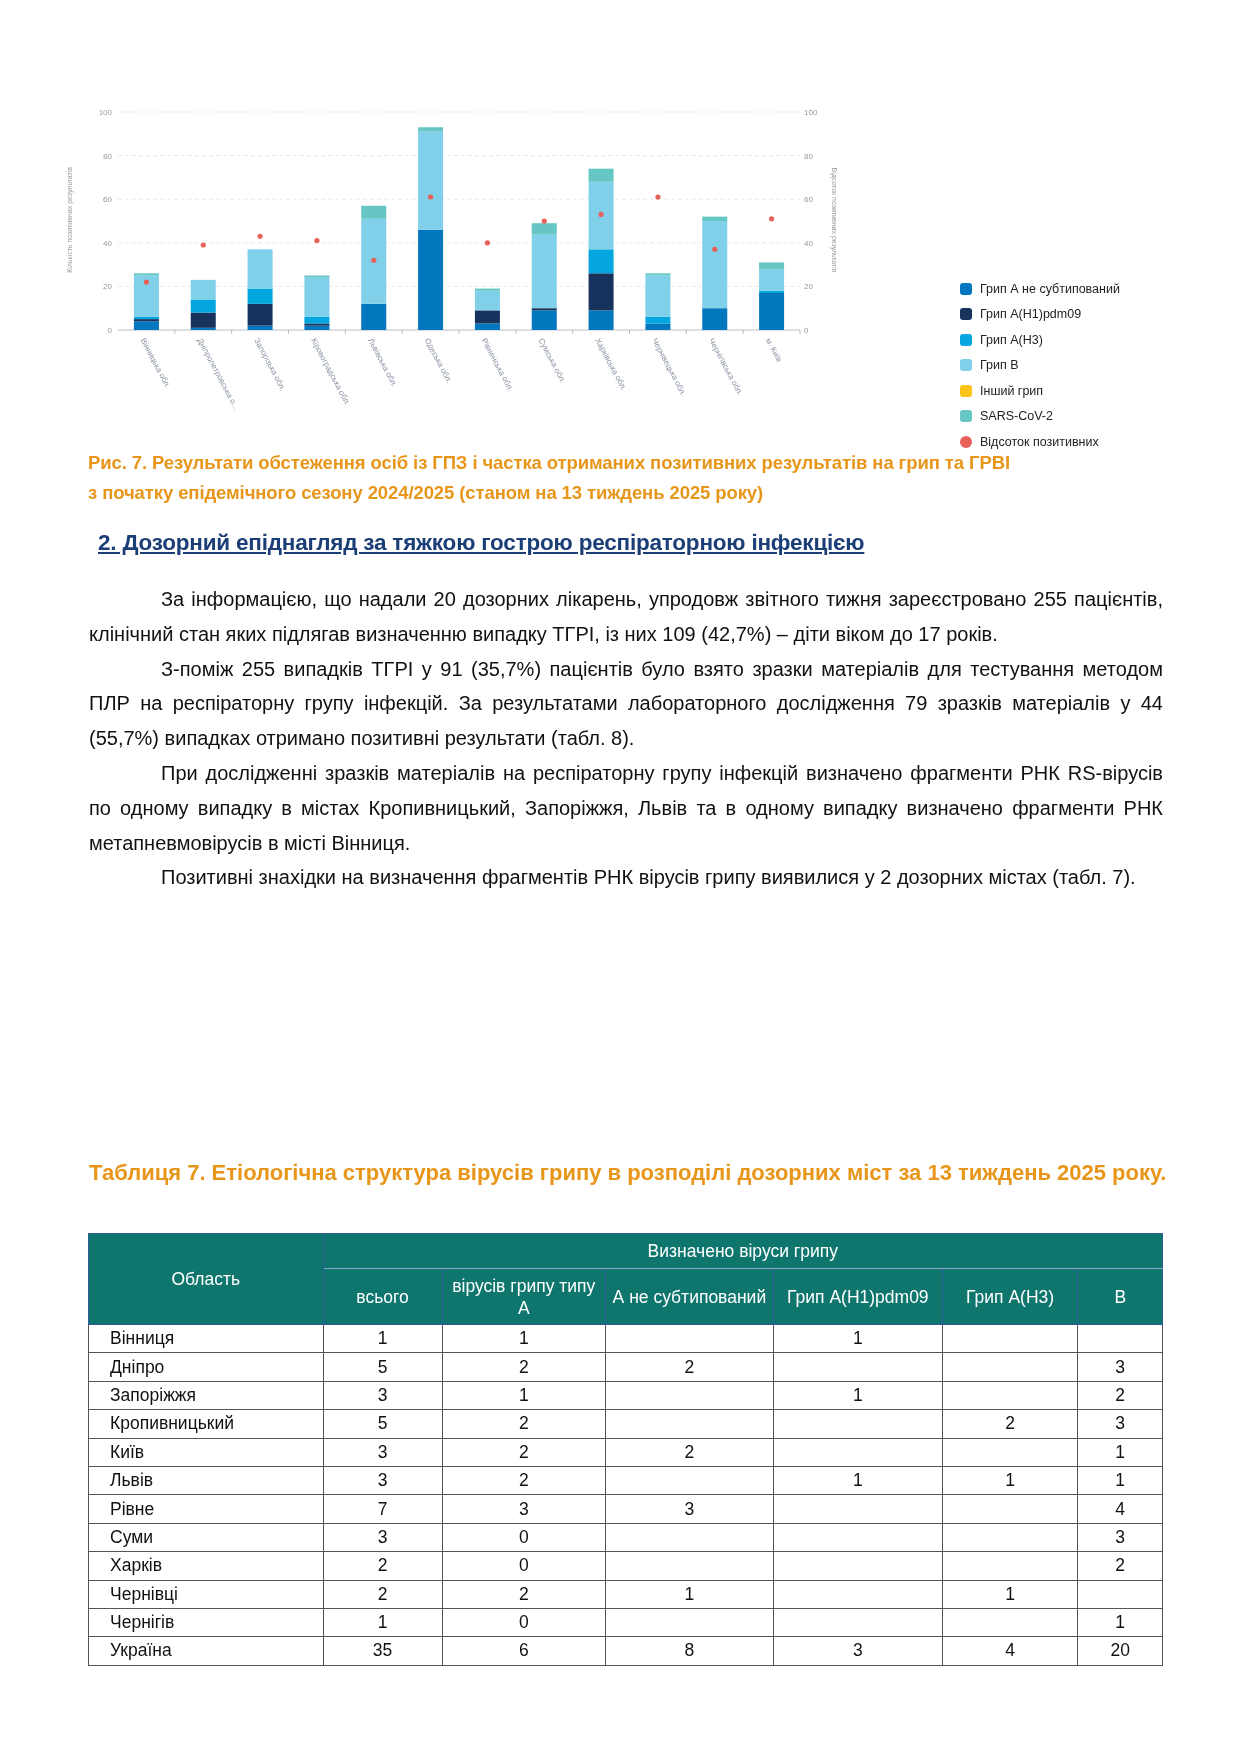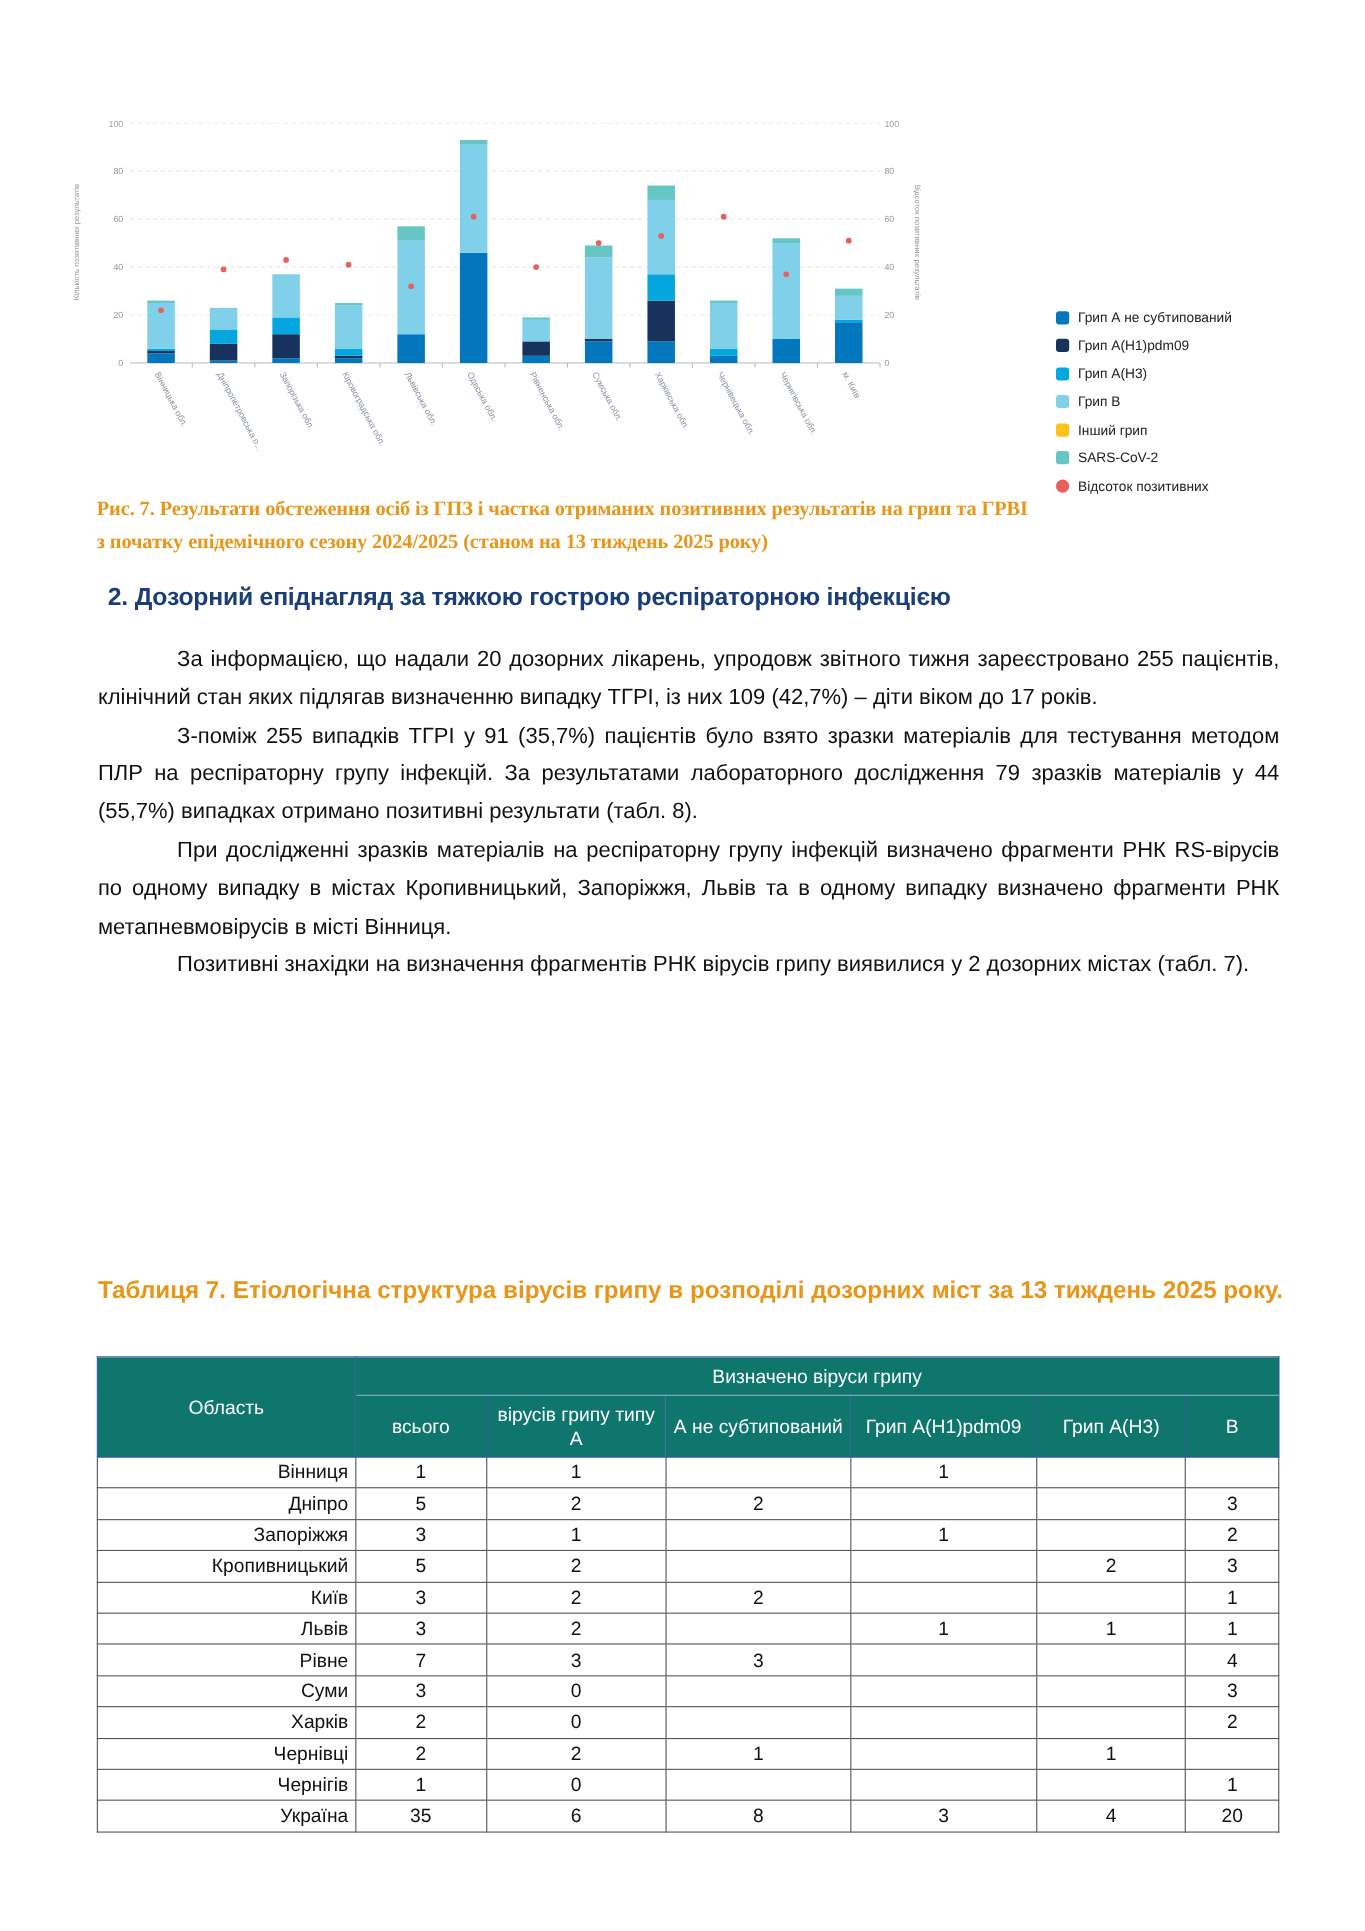--- a/index.html
+++ b/index.html
@@ -3,31 +3,31 @@
 <meta charset="utf-8">
 <style>
   html, body { margin:0; padding:0; background:#ffffff; }
   body { width:1241px; height:1755px; position:relative; overflow:hidden; font-family:"Liberation Sans", sans-serif; color:#111; }
   .chart-wrap { position:absolute; left:60px; top:100px; width:1120px; height:350px; }
   .chart-wrap svg { position:absolute; left:0; top:0; }
   .legend { position:absolute; left:960px; top:266px; width:220px; font-family:"Liberation Sans", sans-serif; font-size:12.5px; color:#222;margin-top:10px; }
   .legend-item { display:flex; align-items:center; height:25.5px; }
   .legend-swatch { width:12px; height:12px; border-radius:3px; margin-right:8px; flex:none; }
   .legend-swatch.dot { border-radius:50%; }
-  .caption { position:absolute; left:88px; top:448px; width:1080px; color:#e8961a; font-family:Liberation Serif, serif; font-weight:bold; font-size:18.5px; line-height:30px; letter-spacing:-0.1px; }
-  .section-title { position:absolute; left:98px; top:530px; color:#1b3e77; font-family:"Liberation Sans", sans-serif; font-weight:bold; font-size:22.5px; letter-spacing:-0.2px; }
+  .caption { position:absolute; left:88px; top:448px; width:1080px; color:#e8961a; font-family:Liberation Sans, sans-serif; font-weight:bold; font-size:18.5px; line-height:30px; letter-spacing:-0.1px; }
+  .section-title { position:absolute; left:98px; top:530px; color:#1b3e77; font-family:"Liberation Sans", sans-serif; font-weight:bold; font-size:22.5px; letter-spacing:-0.2px;text-decoration:underline; }
   .body-text { position:absolute; left:89px; top:582px; width:1074px; font-family:"Liberation Sans", sans-serif; font-size:20px; line-height:34.8px; text-align:justify; color:#111; }
   .body-text p { margin:0; text-indent:72px; }
   .table-title { position:absolute; left:89px; top:1158px; width:1080px; color:#e8961a; font-family:"Liberation Sans", sans-serif; font-weight:bold; font-size:22px; line-height:30px; }
   table.flu { position:absolute; left:88px; top:1233px; width:1075px; border-collapse:collapse; font-family:"Liberation Sans", sans-serif; font-size:17.5px; table-layout:fixed; }
   table.flu th { background:#0f766e; color:#fff; font-weight:normal; border:1px solid #2d5a98; text-align:center; padding:0 2px; line-height:22px; }
   table.flu th.top { height:34px; border-bottom:1px solid #8aa8cc; }
   table.flu th.sub { height:55px; }
   table.flu td { border:1.5px solid #555; height:27.4px; padding:0 6px; text-align:center; }
-  table.flu td.name { text-align:right; padding-left:2px; }
+  table.flu td.name { text-align:left; padding-left:21px; }
 </style>
 </head>
 <body>
 
 <div class="chart-wrap">
   <svg id="chart-svg" width="1120" height="350">
       <text x="52" y="233" text-anchor="end" font-size="8" fill="#999" font-family="Liberation Sans, sans-serif">0</text>
       <text x="744" y="233" text-anchor="start" font-size="8" fill="#999" font-family="Liberation Sans, sans-serif">0</text>
       <line x1="58" x2="740" y1="186.4" y2="186.4" stroke="#e6e9ee" stroke-dasharray="4 3" stroke-width="1"></line>
       <text x="52" y="189.4" text-anchor="end" font-size="8" fill="#999" font-family="Liberation Sans, sans-serif">20</text>

